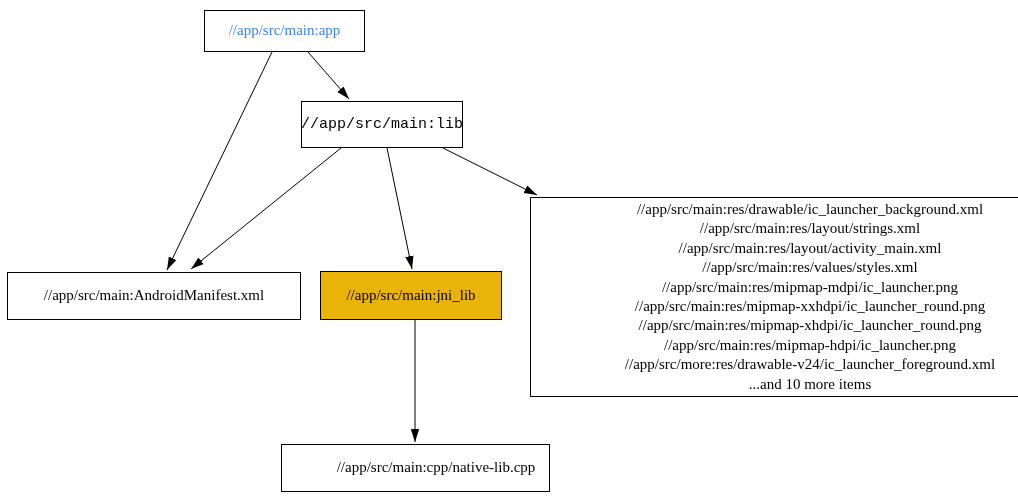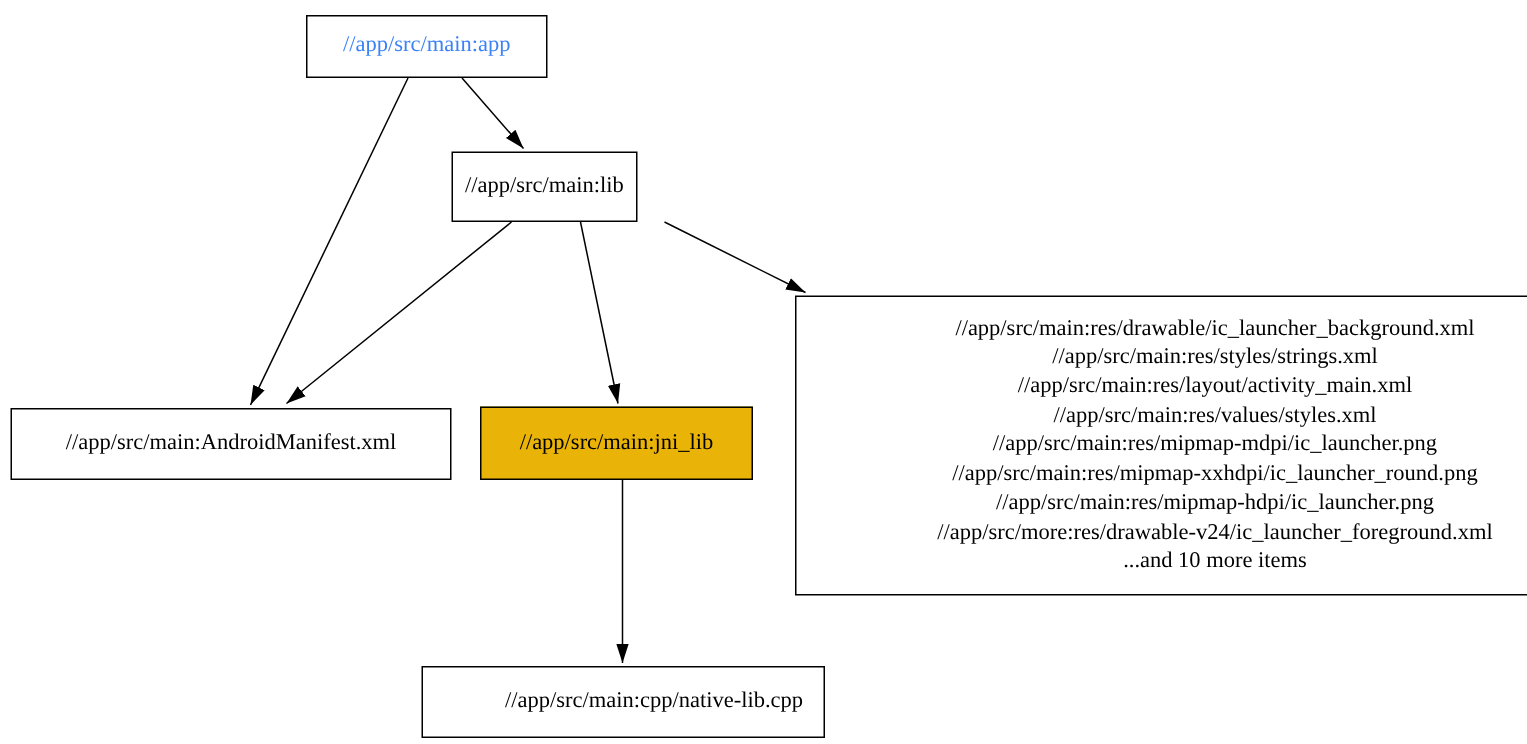--- a/index.html
+++ b/index.html
@@ -53,36 +53,37 @@
       <line x1="272" y1="52" x2="167" y2="270" stroke="#000000" stroke-width="1" marker-end="url(#arrowhead)"></line>
       <line x1="341" y1="148" x2="191" y2="269" stroke="#000000" stroke-width="1" marker-end="url(#arrowhead)"></line>
       <line x1="387" y1="148" x2="412" y2="269" stroke="#000000" stroke-width="1" marker-end="url(#arrowhead)"></line>
       <line x1="443" y1="148" x2="537" y2="195" stroke="#000000" stroke-width="1" marker-end="url(#arrowhead)"></line>
       <line x1="415" y1="320" x2="415" y2="442" stroke="#000000" stroke-width="1" marker-end="url(#arrowhead)"></line>
     </svg>
   <div id="node-layer">
       <div class="node" style="left: 204px; top: 10px; width: 161px; height: 42px; background: rgb(255, 255, 255); border-color: rgb(0, 0, 0); color: #3b82f6;">
         <div class="node-line">//app/src/main:app</div>
       </div>
-      <div class="node" style="left: 301px; top: 101px; width: 124px; height: 47px; background: rgb(255, 255, 255); border-color: rgb(0, 0, 0); color: rgb(0, 0, 0);">
+      <div class="node" style="left: 301px; top: 101px; width: 162px; height: 47px; background: rgb(255, 255, 255); border-color: rgb(0, 0, 0); color: rgb(0, 0, 0); font-family: Liberation Mono, monospace;">
         <div class="node-line">//app/src/main:lib</div>
       </div>
       <div class="node" style="left: 7px; top: 272px; width: 294px; height: 48px; background: rgb(255, 255, 255); border-color: rgb(0, 0, 0); color: rgb(0, 0, 0); align-items: center;">
         <div class="node-line">//app/src/main:AndroidManifest.xml</div>
       </div>
       <div class="node" style="left: 320px; top: 271px; width: 182px; height: 49px; background: #eab308; border-color: rgb(0, 0, 0); color: rgb(0, 0, 0);">
         <div class="node-line">//app/src/main:jni_lib</div>
       </div>
       <div class="node" style="left: 530px; top: 197px; width: 560px; height: 200px; background: rgb(255, 255, 255); border-color: rgb(0, 0, 0); color: rgb(0, 0, 0);">
         <div class="node-line">//app/src/main:res/drawable/ic_launcher_background.xml</div>
-        <div class="node-line">//app/src/main:res/styles/strings.xml</div>
+        <div class="node-line">//app/src/main:res/layout/strings.xml</div>
         <div class="node-line">//app/src/main:res/layout/activity_main.xml</div>
         <div class="node-line">//app/src/main:res/values/styles.xml</div>
         <div class="node-line">//app/src/main:res/mipmap-mdpi/ic_launcher.png</div>
         <div class="node-line">//app/src/main:res/mipmap-xxhdpi/ic_launcher_round.png</div>
+        <div class="node-line">//app/src/main:res/mipmap-xhdpi/ic_launcher_round.png</div>
         <div class="node-line">//app/src/main:res/mipmap-hdpi/ic_launcher.png</div>
         <div class="node-line">//app/src/more:res/drawable-v24/ic_launcher_foreground.xml</div>
         <div class="node-line">...and 10 more items</div>
       </div>
       <div class="node" style="left: 281px; top: 444px; width: 269px; height: 48px; background: rgb(255, 255, 255); border-color: rgb(0, 0, 0); color: rgb(0, 0, 0); padding-left: 41px;">
         <div class="node-line">//app/src/main:cpp/native-lib.cpp</div>
       </div>
     </div>
 </div>
 

